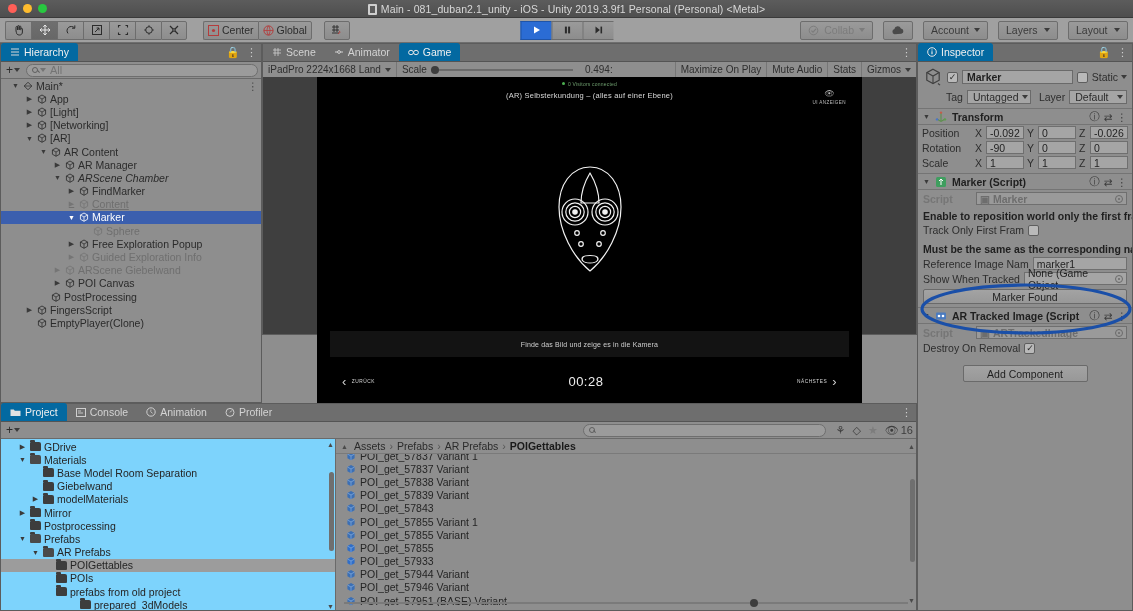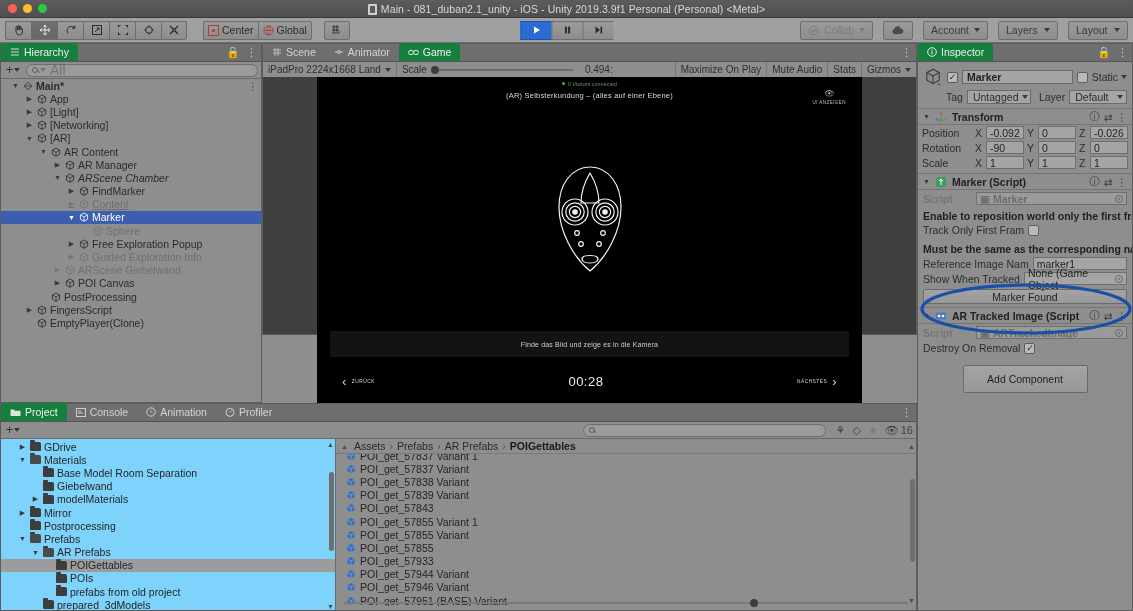--- a/index.html
+++ b/index.html
@@ -68,32 +68,32 @@
   
   .panel{ position:absolute; background:#8e8e8e; border:1px solid #5c5c5c; }
   .tabstrip{
     height:18px; background:#6e6e6e; display:flex; align-items:flex-end;
     border-bottom:1px solid #545454; position:relative;
   }
   .tab{
     height:18px; padding:0 9px; display:flex; align-items:center; gap:4px;
     font-size:10.5px; color:#d3d3d3; cursor:default; white-space:nowrap;
   }
-  .tab.active{ background:#15803d; color:#f0f0f0; border-radius:3px 3px 0 0; }
+  .tab.active{ background:#0369a1; color:#f0f0f0; border-radius:3px 3px 0 0; }
   .tab-tools{ position:absolute; right:4px; top:2px; display:flex; gap:6px; align-items:center;
     color:#cfcfcf; font-size:11px; }
 
   .subbar{
     height:17px; background:#8e8e8e; border-bottom:1px solid #6a6a6a;
     display:flex; align-items:center; padding:0 3px; gap:4px;
   }
   .searchbox{
     flex:1; height:13px; background:#9b9b9b; border:1px solid #6e6e6e;
     border-radius:7px; display:flex; align-items:center; padding:0 5px;
-    font-size:14px; color:#747474; gap:4px;
+    font-size:11px; color:#747474; gap:4px;
   }
   .mag{ width:6px;height:6px;border:1.2px solid #5f5f5f;border-radius:50%;
     position:relative; display:inline-block; flex:none; }
   .mag::after{ content:""; position:absolute; width:3px;height:1.2px;background:#5f5f5f;
     right:-2.5px; bottom:0px; transform:rotate(45deg); }
 
   
   #hierarchy{ left:0; top:43px; width:262px; height:360px; }
   .tree{ position:absolute; top:35px; left:0; right:0; bottom:0; overflow:hidden;
     background:#8e8e8e; }
@@ -182,21 +182,21 @@
   .help-text{ padding:3px 5px 1px 5px; font-weight:bold; font-size:10.5px;
     color:#1f1f1f; white-space:nowrap; overflow:hidden; }
   .field-row{ display:flex; align-items:center; padding:1px 5px; gap:4px; }
   .field-lbl{ font-size:10.5px; color:#2d2d2d; white-space:nowrap; }
   .tfield{ flex:1; height:13px; background:#a5a5a5; border:1px solid #6f6f6f;
     font-size:10.5px; color:#1f1f1f; display:flex; align-items:center; padding:0 3px;
     min-width:0; overflow:hidden; white-space:nowrap; }
   .btn-wide{ margin:3px 5px; height:15px; background:linear-gradient(#a3a3a3,#989898);
     border:1px solid #6a6a6a; border-radius:2px; display:flex; align-items:center;
     justify-content:center; font-size:10.5px; color:#1f1f1f; }
-  .add-comp{ margin:10px auto; width:125px; height:28px;
+  .add-comp{ margin:10px auto; width:125px; height:17px;
     background:linear-gradient(#a3a3a3,#989898); border:1px solid #6a6a6a; border-radius:2px;
     display:flex; align-items:center; justify-content:center; font-size:10.5px; color:#1f1f1f; }
   .annot-ellipse{ position:absolute; pointer-events:none; }
 
   
   #project{ left:0; top:403px; width:917px; height:208px; }
   .proj-split{ position:absolute; left:0; right:0; top:35px; bottom:0; display:flex; }
   .proj-left{ width:335px; background:#7dd3fc; border-right:1px solid #6a6a6a;
     position:relative; overflow:hidden; }
   .proj-right{ flex:1; background:#8e8e8e; position:relative; overflow:hidden; }
@@ -388,21 +388,21 @@
         <span>All</span>
       </div>
     </div>
     <div class="tree" id="hierarchy-tree">
         <div class="row" style="padding-left: 10px;">
           <span class="arrow">▼</span>
           <svg class="cube" viewBox="0 0 12 12">
             <path d="M6 1.5L10.5 6 6 10.5 1.5 6z" fill="none" stroke="#2b2b2b" stroke-width="1"></path>
             <path d="M1.5 6h9" stroke="#2b2b2b" stroke-width=".8"></path>
           </svg>
-          <span style="font-weight:bold">Main*</span>
+          <span style="font-weight:normal">Main*</span>
           <span class="row-menu">⋮</span>
         </div>
         <div class="row" style="padding-left: 24px;">
           <span class="arrow">▶</span>
           <svg class="cube" viewBox="0 0 12 12">
             <path d="M6 1.2l4.3 2.4v5.1L6 11.1 1.7 8.7V3.6z" fill="none" stroke="#2b2b2b" stroke-width="1"></path>
             <path d="M1.7 3.6L6 6l4.3-2.4M6 6v5.1" fill="none" stroke="#2b2b2b" stroke-width=".9"></path>
           </svg>
           <span>App</span>
         </div>
@@ -933,21 +933,21 @@
             <div class="folder-row" style="padding-left: 43px;">
               <span class="arrow"></span>
               <span class="folder"></span>
               <span>POIs</span>
             </div>
             <div class="folder-row" style="padding-left: 43px;">
               <span class="arrow"></span>
               <span class="folder"></span>
               <span>prefabs from old project</span>
             </div>
-            <div class="folder-row" style="padding-left: 30px;">
+            <div class="folder-row" style="padding-left: 67px;">
               <span class="arrow"></span>
               <span class="folder"></span>
               <span>prepared_3dModels</span>
             </div>
           </div>
         <div class="vscroll">
           <div class="arrowbtn" style="top:-14px">▲</div>
           <div class="thumb" style="top:12%;height:55%"></div>
           <div class="arrowbtn" style="bottom:-12px">▼</div>
         </div>

